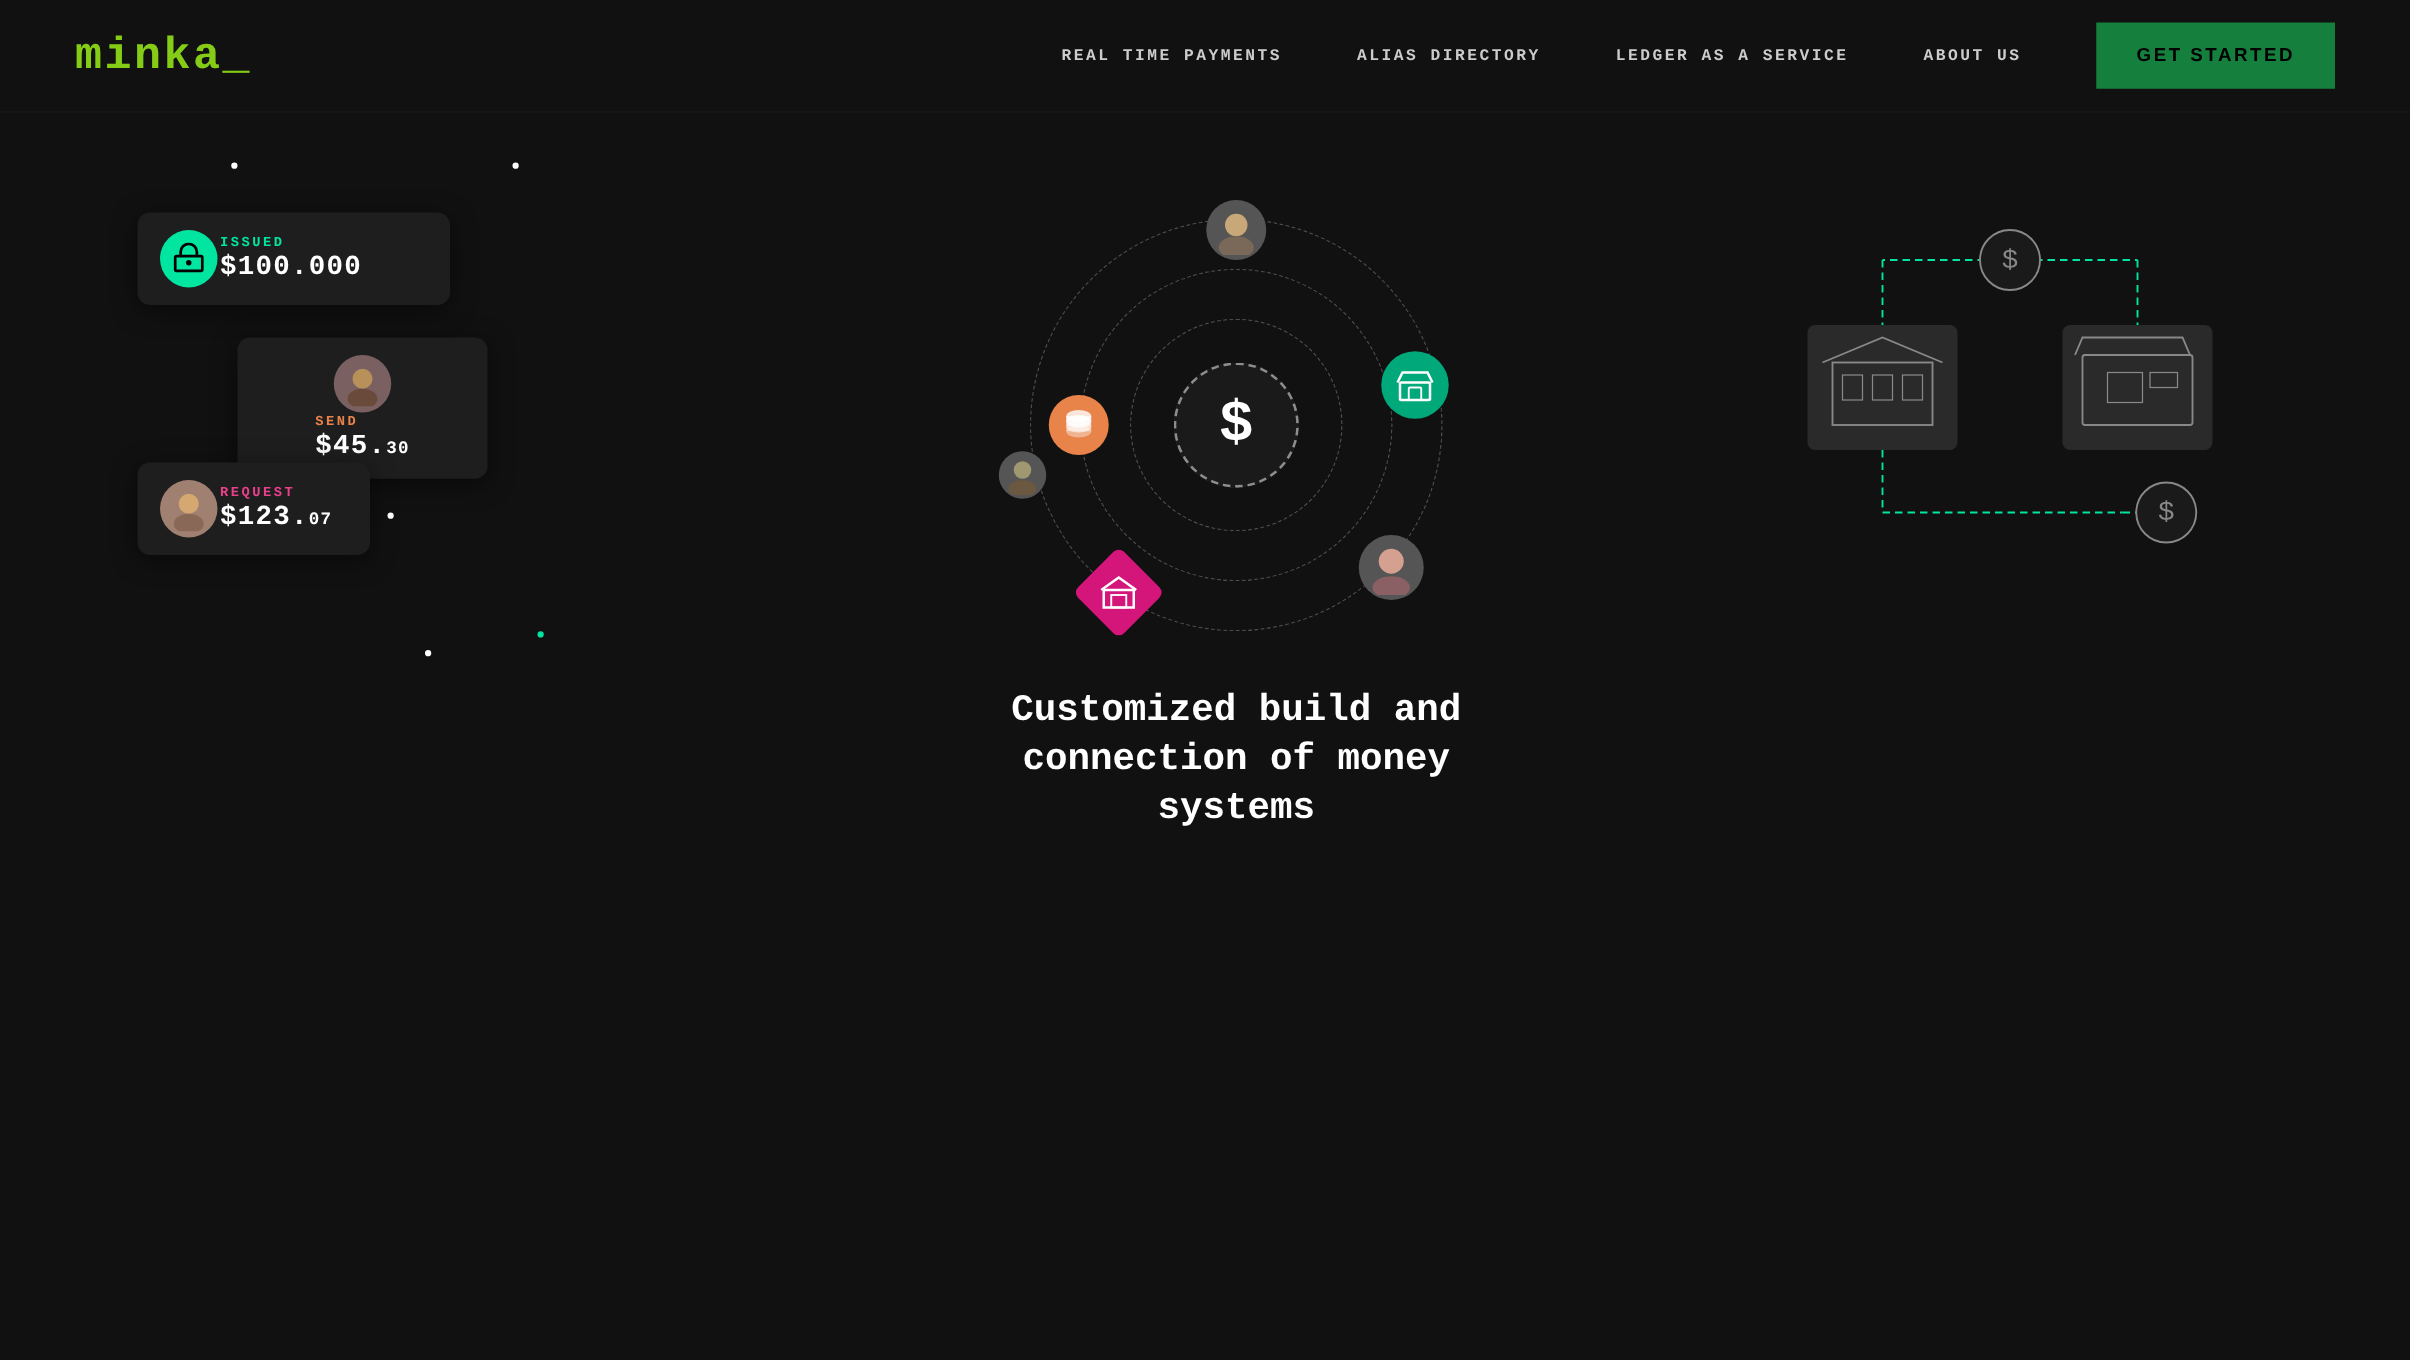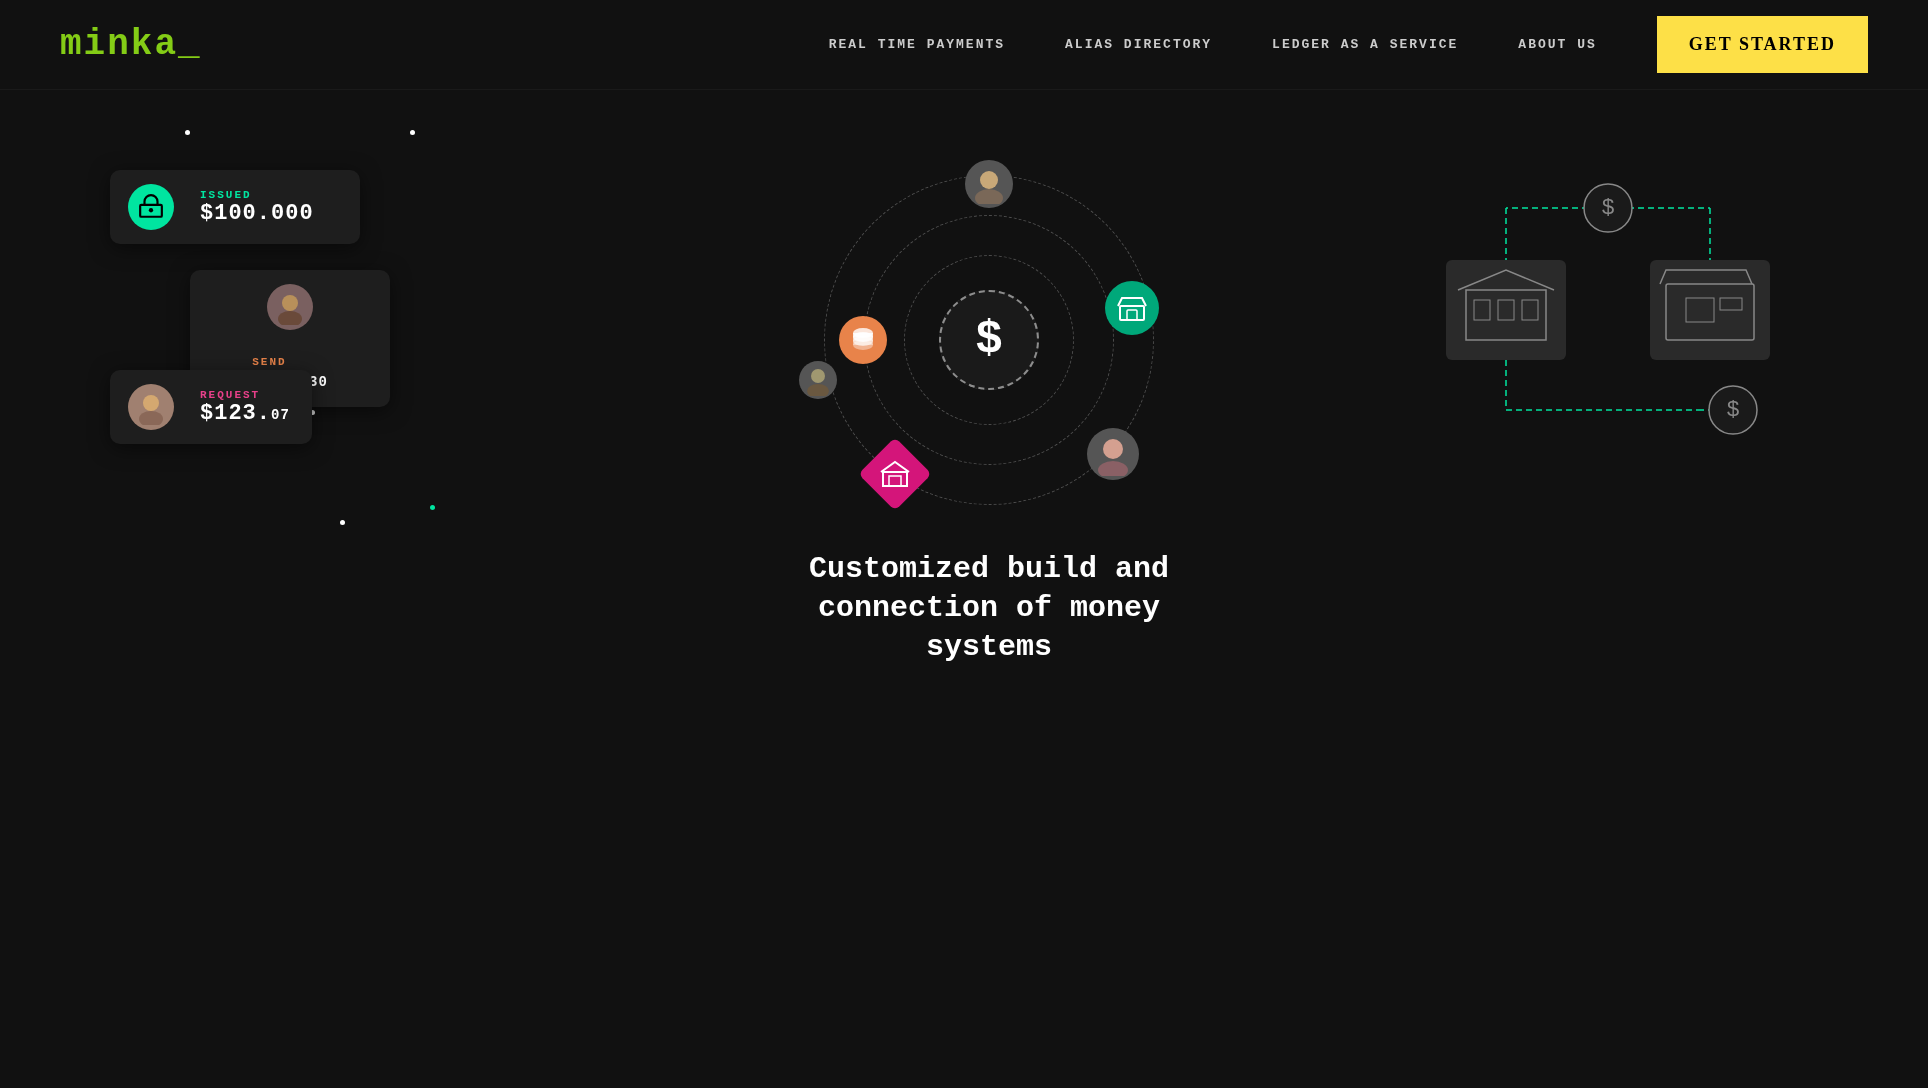--- a/index.html
+++ b/index.html
@@ -36,30 +36,30 @@
     }
     .nav-link {
       color: #cccccc;
       font-size: 13px;
       letter-spacing: 2px;
       font-weight: 600;
       cursor: pointer;
       text-transform: uppercase;
     }
     .btn-get-started {
-      background: #fde047;
+      background: #15803d;
       color: #000000;
-      font-size: 18px;
+      font-size: 15px;
       letter-spacing: 2px;
       font-weight: 700;
       padding: 18px 32px;
       border: none;
       cursor: pointer;
       text-transform: uppercase;
-      font-family: Liberation Serif, serif;
+      font-family: Liberation Sans, sans-serif;
     }
 
     
     .main-content {
       display: flex;
       align-items: flex-start;
       padding: 60px 80px 60px 100px;
       min-height: 998px;
       position: relative;
     }
@@ -86,40 +86,40 @@
     }
     .dot-sm { width: 5px; height: 5px; }
 
     
     .card {
       position: absolute;
       background: #1e1e1e;
       border-radius: 10px;
       display: flex;
       align-items: center;
-      gap: 26px;
+      gap: 2px;
       padding: 14px 18px;
       box-shadow: 0 4px 20px rgba(0,0,0,0.5);
     }
 
     .card-issued {
       top: 0px;
       left: 10px;
       width: 250px;
     }
     .card-send {
       top: 100px;
       left: 90px;
       width: 200px;
       flex-direction: column;
     }
     .card-request {
       top: 200px;
       left: 10px;
-      width: 202px;
+      width: 186px;
     }
 
     .card-icon-wrap {
       width: 46px;
       height: 46px;
       border-radius: 50%;
       background: #00e5a0;
       display: flex;
       align-items: center;
       justify-content: center;

